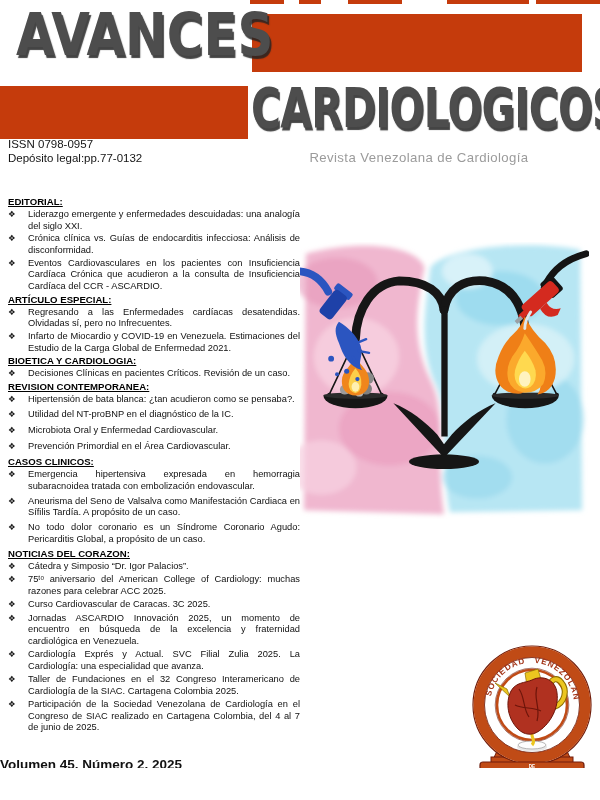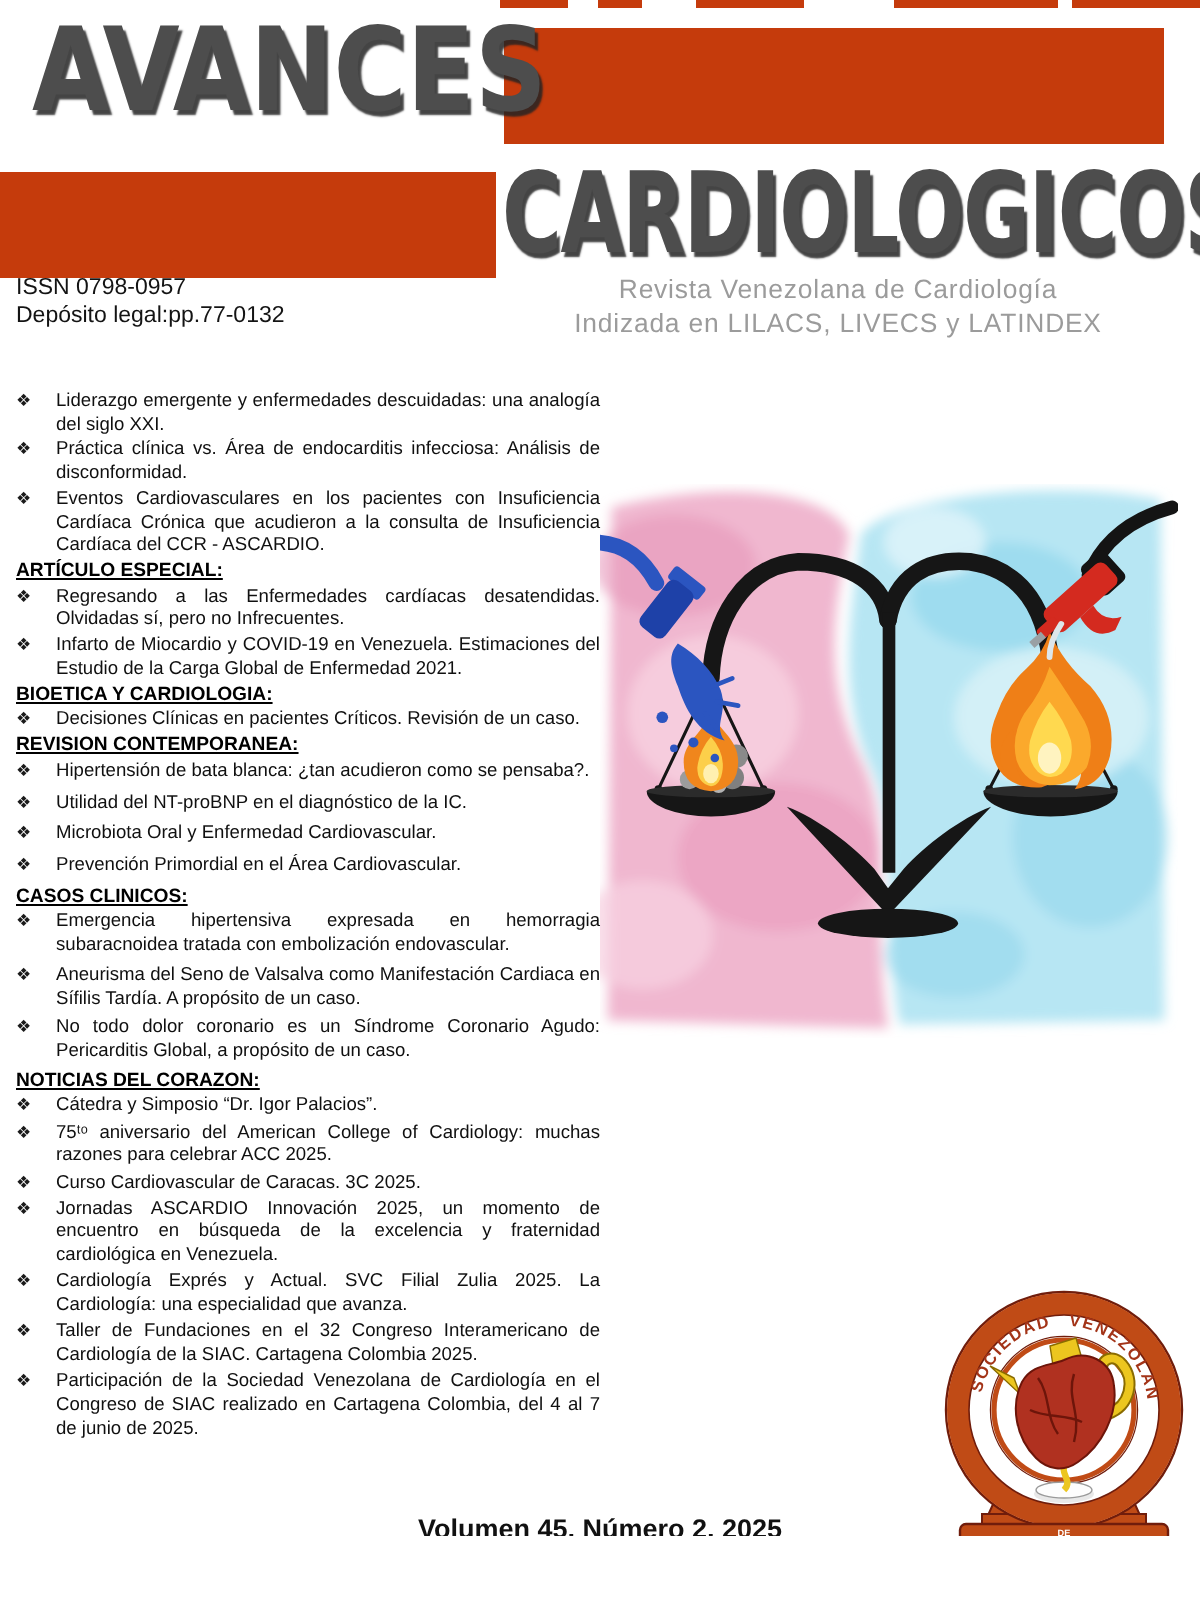--- a/index.html
+++ b/index.html
@@ -10,39 +10,39 @@
   .strip{position:absolute;top:0;height:4px;background:#c53b0c;}
   .oblock{position:absolute;background:#c53b0c;}
   .block1{left:252px;top:14px;width:330px;height:58px;}
   .block2{left:0;top:86px;width:248px;height:53px;}
   .bigtitle{position:absolute;color:#4d4d4d;font-weight:bold;white-space:nowrap;
             font-family:"DejaVu Sans",sans-serif;line-height:1;
             text-shadow:2px 2.5px 1px rgba(35,35,35,.85);transform-origin:left top;}
   .title1{left:16px;top:6px;font-size:58px;transform:scaleX(.86);}
   .title2{left:251px;top:80px;font-size:56px;transform:scaleX(.73);letter-spacing:-1px;}
   .issnbox{position:absolute;left:8px;top:137px;font-size:11.5px;line-height:14px;color:#141414;}
-  .subtitle{position:absolute;left:240px;top:137px;width:358px;text-align:center;
+  .subtitle{position:absolute;left:240px;top:150px;width:358px;text-align:center;
             color:#9b9b9b;font-size:13.2px;line-height:16.5px;letter-spacing:.4px;}
 
   
   .toc{position:absolute;left:8px;top:195px;width:292px;color:#101010;}
   .sec-h{font-weight:bold;text-decoration:underline;font-size:9.6px;line-height:11.8px;
          margin:1px 0 1px;color:#000;}
   .ti{display:flex;margin:0 0 1px;font-size:9.3px;line-height:11.7px;}
   .ti .b{flex:none;width:12px;font-size:8.5px;color:#1a1a1a;}
   .ti .t{flex:1;padding-left:8px;text-align:justify;}
   .sec-rev .ti{margin-bottom:4px;}
   .sec-cas .ti{margin-bottom:3px;}
   .sec-not .ti{margin-bottom:1.5px;}
 
   
   .art{position:absolute;left:300px;top:242px;width:289px;height:277px;}
   .logo{position:absolute;left:467px;top:645px;width:130px;height:136px;}
 
-  .volume{position:absolute;left:0;top:757px;width:600px;text-align:center;
+  .volume{position:absolute;left:0;top:757px;width:600px;text-align:left;
           font-size:13.5px;font-weight:bold;color:#111;}
 </style>
 </head>
 <body>
 
 <div class="page">
 
   <div class="strip" style="left:250px;width:34px"></div>
   <div class="strip" style="left:299px;width:22px"></div>
   <div class="strip" style="left:348px;width:54px"></div>
@@ -54,36 +54,36 @@
   <div class="bigtitle title1">AVANCES</div>
   <div class="bigtitle title2">CARDIOLOGICOS</div>
 
   <div class="issnbox">
     <div>ISSN 0798-0957</div>
     <div>Depósito legal:pp.77-0132</div>
   </div>
 
   <div class="subtitle">
     <div>Revista Venezolana de Cardiología</div>
-    <div>Indizada en LILACS, LIVECS y LATINDEX</div>
   </div>
 
   <div class="toc">
 
     <div class="sec">
+      <div class="sec-h">EDITORIAL:</div>
       <div class="ti">
           <span class="b">❖</span>
           <span class="t">Liderazgo emergente y enfermedades descuidadas: una analogía del siglo XXI.</span>
         </div>
     </div>
 
     <div class="sec">
       <div class="ti">
           <span class="b">❖</span>
-          <span class="t">Práctica clínica vs. Área de endocarditis infecciosa: Análisis de disconformidad.</span>
+          <span class="t">Crónica clínica vs. Guías de endocarditis infecciosa: Análisis de disconformidad.</span>
         </div>
       <div class="ti">
           <span class="b">❖</span>
           <span class="t">Eventos Cardiovasculares en los pacientes con Insuficiencia Cardíaca Crónica que acudieron a la consulta de Insuficiencia Cardíaca del CCR - ASCARDIO.</span>
         </div>
     </div>
 
     <div class="sec">
       <div class="sec-h">ARTÍCULO ESPECIAL:</div>
       <div class="ti">

